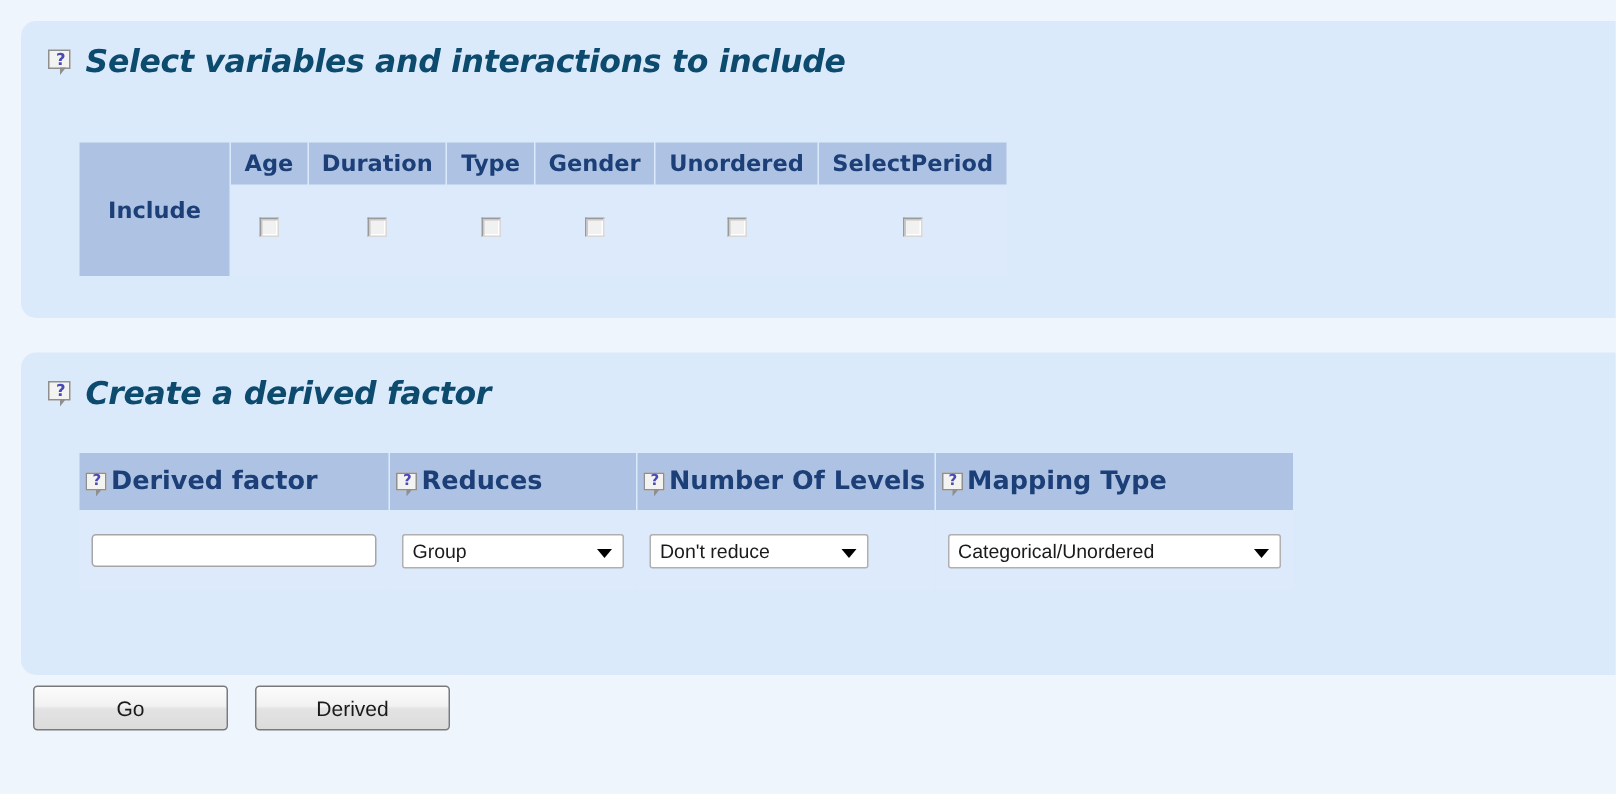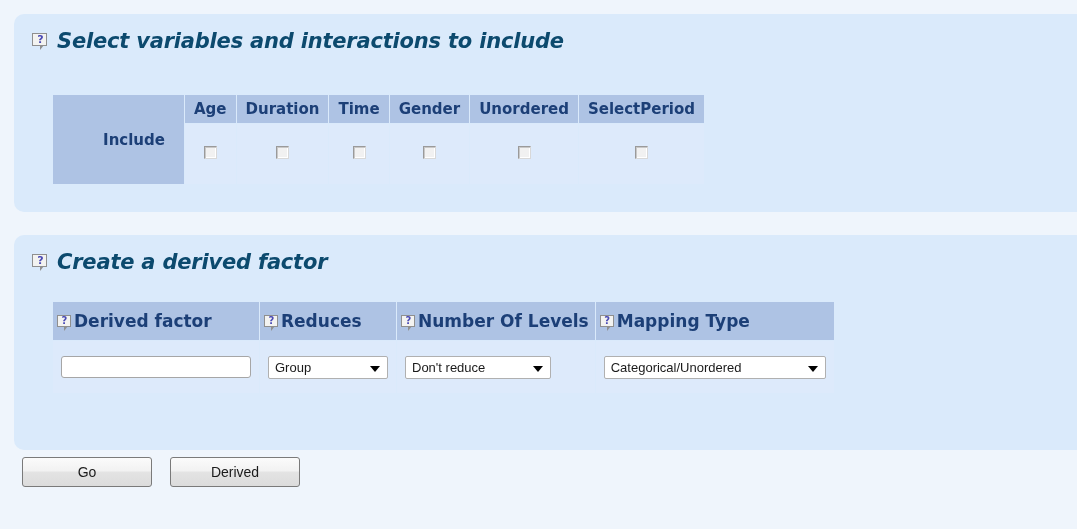--- a/index.html
+++ b/index.html
@@ -124,21 +124,20 @@
   }
   #variables-table th.include-cell {
     background: #aec3e4;
     color: #1c3f77;
     font-family: "DejaVu Sans", sans-serif;
     font-weight: bold;
     font-size: 15px;
     width: 100px;
     text-align: center;
     vertical-align: middle;
-    padding-left: 31px;
   }
   #variables-table td.cbcell {
     background: #ddeafb;
     height: 60px;
     text-align: center;
     vertical-align: middle;
   }
 
   
   .checkbox {
@@ -215,21 +214,21 @@
   }
   .select .arrow {
     position: absolute;
     right: 7px;
     top: 9px;
     width: 0; height: 0;
     border-left: 5px solid transparent;
     border-right: 5px solid transparent;
     border-top: 6px solid #000000;
   }
-  #select-reduces { width: 120px; }
+  #select-reduces { width: 148px; }
   #select-levels { width: 146px; }
   #select-mapping { width: 222px; }
 
   
   .btnrow {
     position: absolute;
     left: 22px;
     top: 457px;
     display: flex;
     gap: 18px;
@@ -264,21 +263,21 @@
       </span>
       <span class="section-title">Select variables and interactions to include</span>
     </div>
 
     <table id="variables-table">
       <tbody>
           <tr>
         <th class="include-cell" rowspan="2">Include</th>
         <th class="hdr">Age</th>
         <th class="hdr">Duration</th>
-        <th class="hdr">Time</th>
+        <th class="hdr">Type</th>
         <th class="hdr">Gender</th>
         <th class="hdr">Unordered</th>
         <th class="hdr">SelectPeriod</th>
       </tr>
       <tr>
         <td class="cbcell">
           <span class="checkbox"></span>
         </td>
         <td class="cbcell">
           <span class="checkbox"></span>

